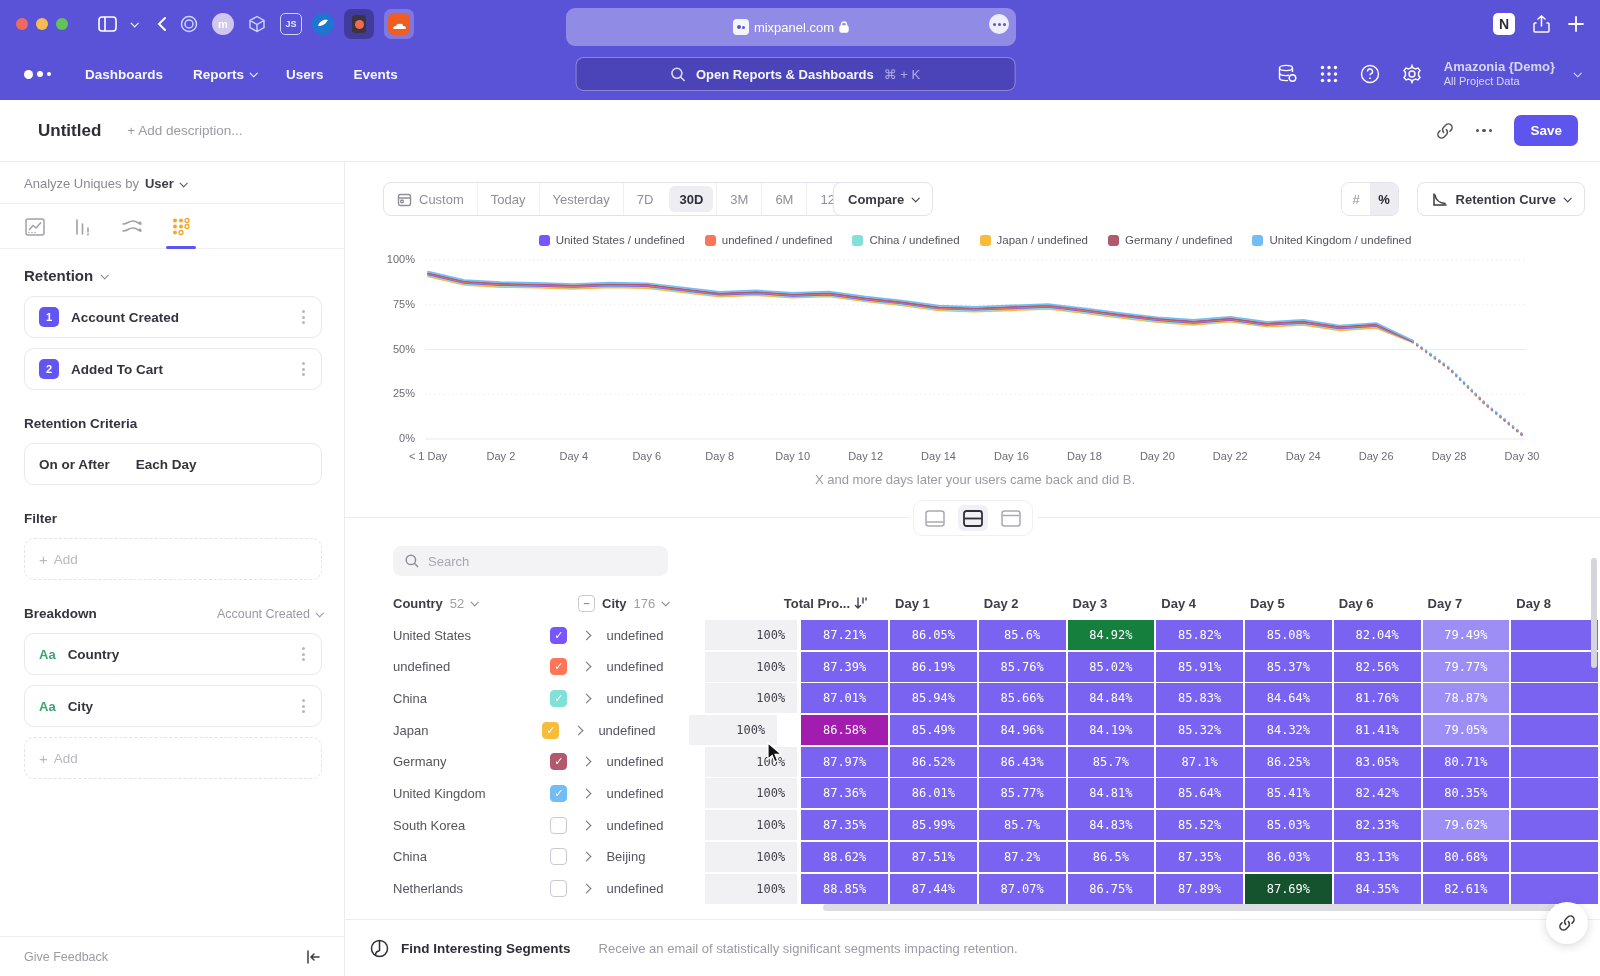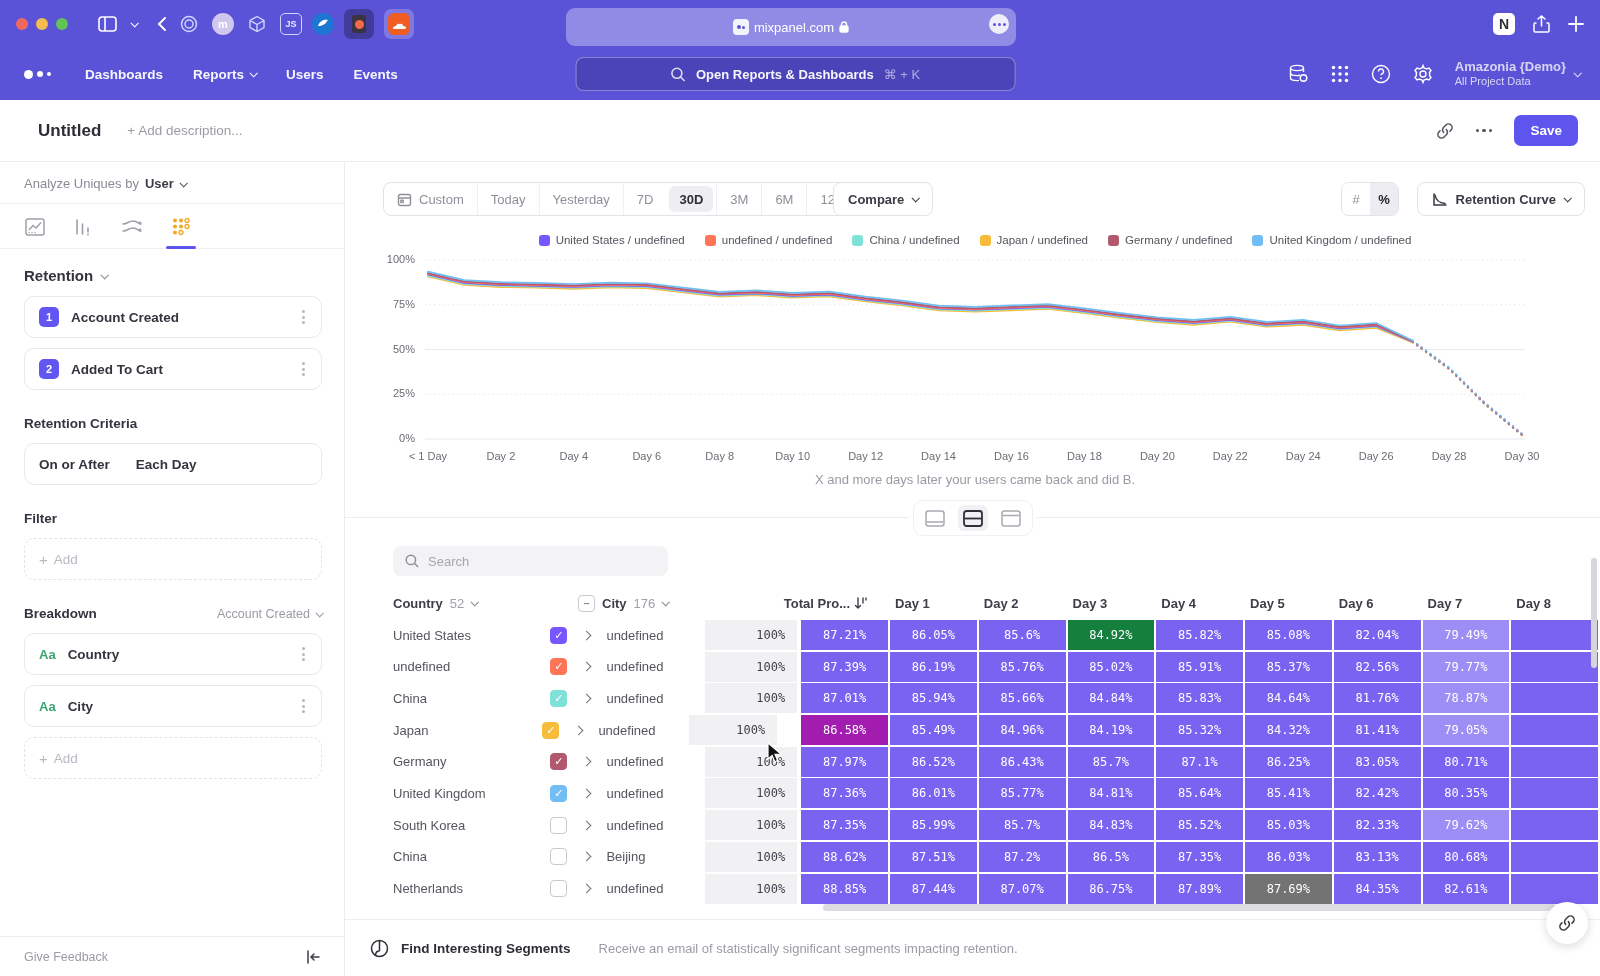--- a/index.html
+++ b/index.html
@@ -22,21 +22,21 @@
   
   .appnav { height:52px; background:#5a53d8; display:flex; align-items:center; padding:0 24px; position:relative; color:#fff; }
   .logo { display:flex; align-items:center; gap:4px; margin-right:34px; }
   .logo i { border-radius:50%; background:#fff; display:block; }
   .navitem { font-size:13.5px; font-weight:600; color:rgba(255,255,255,.95); margin-right:30px; display:flex; align-items:center; gap:6px; cursor:default; }
   .chev { width:6px; height:6px; border-right:1.5px solid currentColor; border-bottom:1.5px solid currentColor; transform:rotate(45deg) translateY(-1px); display:inline-block; }
   .navsearch { position:absolute; left:50%; transform:translateX(-51%); width:440px; height:34px; background:rgba(30,25,90,.25); border:1px solid rgba(255,255,255,.35); border-radius:8px; display:flex; align-items:center; justify-content:center; gap:10px; font-size:13px; color:rgba(255,255,255,.95); }
   .navsearch .kbd { color:rgba(255,255,255,.55); }
   .nav-right { position:absolute; right:20px; display:flex; align-items:center; gap:22px; }
   .nav-ic { color:rgba(255,255,255,.95); display:flex; }
-  .proj { text-align:left; line-height:1.25; display:flex; align-items:center; gap:8px; }
+  .proj { text-align:left; line-height:1.25; display:flex; align-items:center; gap:19px; }
   .proj b { display:block; font-size:13px; }
   .proj span { display:block; font-size:11px; color:rgba(255,255,255,.75); }
 
   
   .titlebar { height:62px; background:#fff; border-bottom:1px solid #ececf0; display:flex; align-items:center; padding:0 24px 0 38px; position:relative; }
   .doc-title { font-size:17px; font-weight:700; color:#2d2d35; margin-right:26px; }
   .doc-desc { font-size:13.5px; color:#9b9ba5; }
   .title-right { position:absolute; right:22px; display:flex; align-items:center; gap:22px; }
   .dots-h { display:flex; gap:3px; }
   .dots-h i { width:3.5px; height:3.5px; border-radius:50%; background:#55555f; }
@@ -762,21 +762,21 @@
             <span class="cbox"></span>
             <span class="rowchev"></span>
             <span>undefined</span>
           </span>
           <span class="total-cell mono">100%</span>
           <span class="day-cell mono" style="background: rgb(123, 99, 242);">88.85%</span>
           <span class="day-cell mono" style="background: rgb(123, 99, 242);">87.44%</span>
           <span class="day-cell mono" style="background: rgb(123, 99, 242);">87.07%</span>
           <span class="day-cell mono" style="background: rgb(123, 99, 242);">86.75%</span>
           <span class="day-cell mono" style="background: rgb(123, 99, 242);">87.89%</span>
-          <span class="day-cell mono" style="background: #737373;">87.69%</span>
+          <span class="day-cell mono" style="background: #14532d;">87.69%</span>
           <span class="day-cell mono" style="background: rgb(123, 99, 242);">84.35%</span>
           <span class="day-cell mono" style="background: rgb(123, 99, 242);">82.61%</span>
           <span class="day-cell" style="background: rgb(123, 99, 242);"></span>
         </div>
       </div>
 
     <div class="hscroll"></div>
     <div class="vscroll"></div>
 
     <div class="main-foot">

